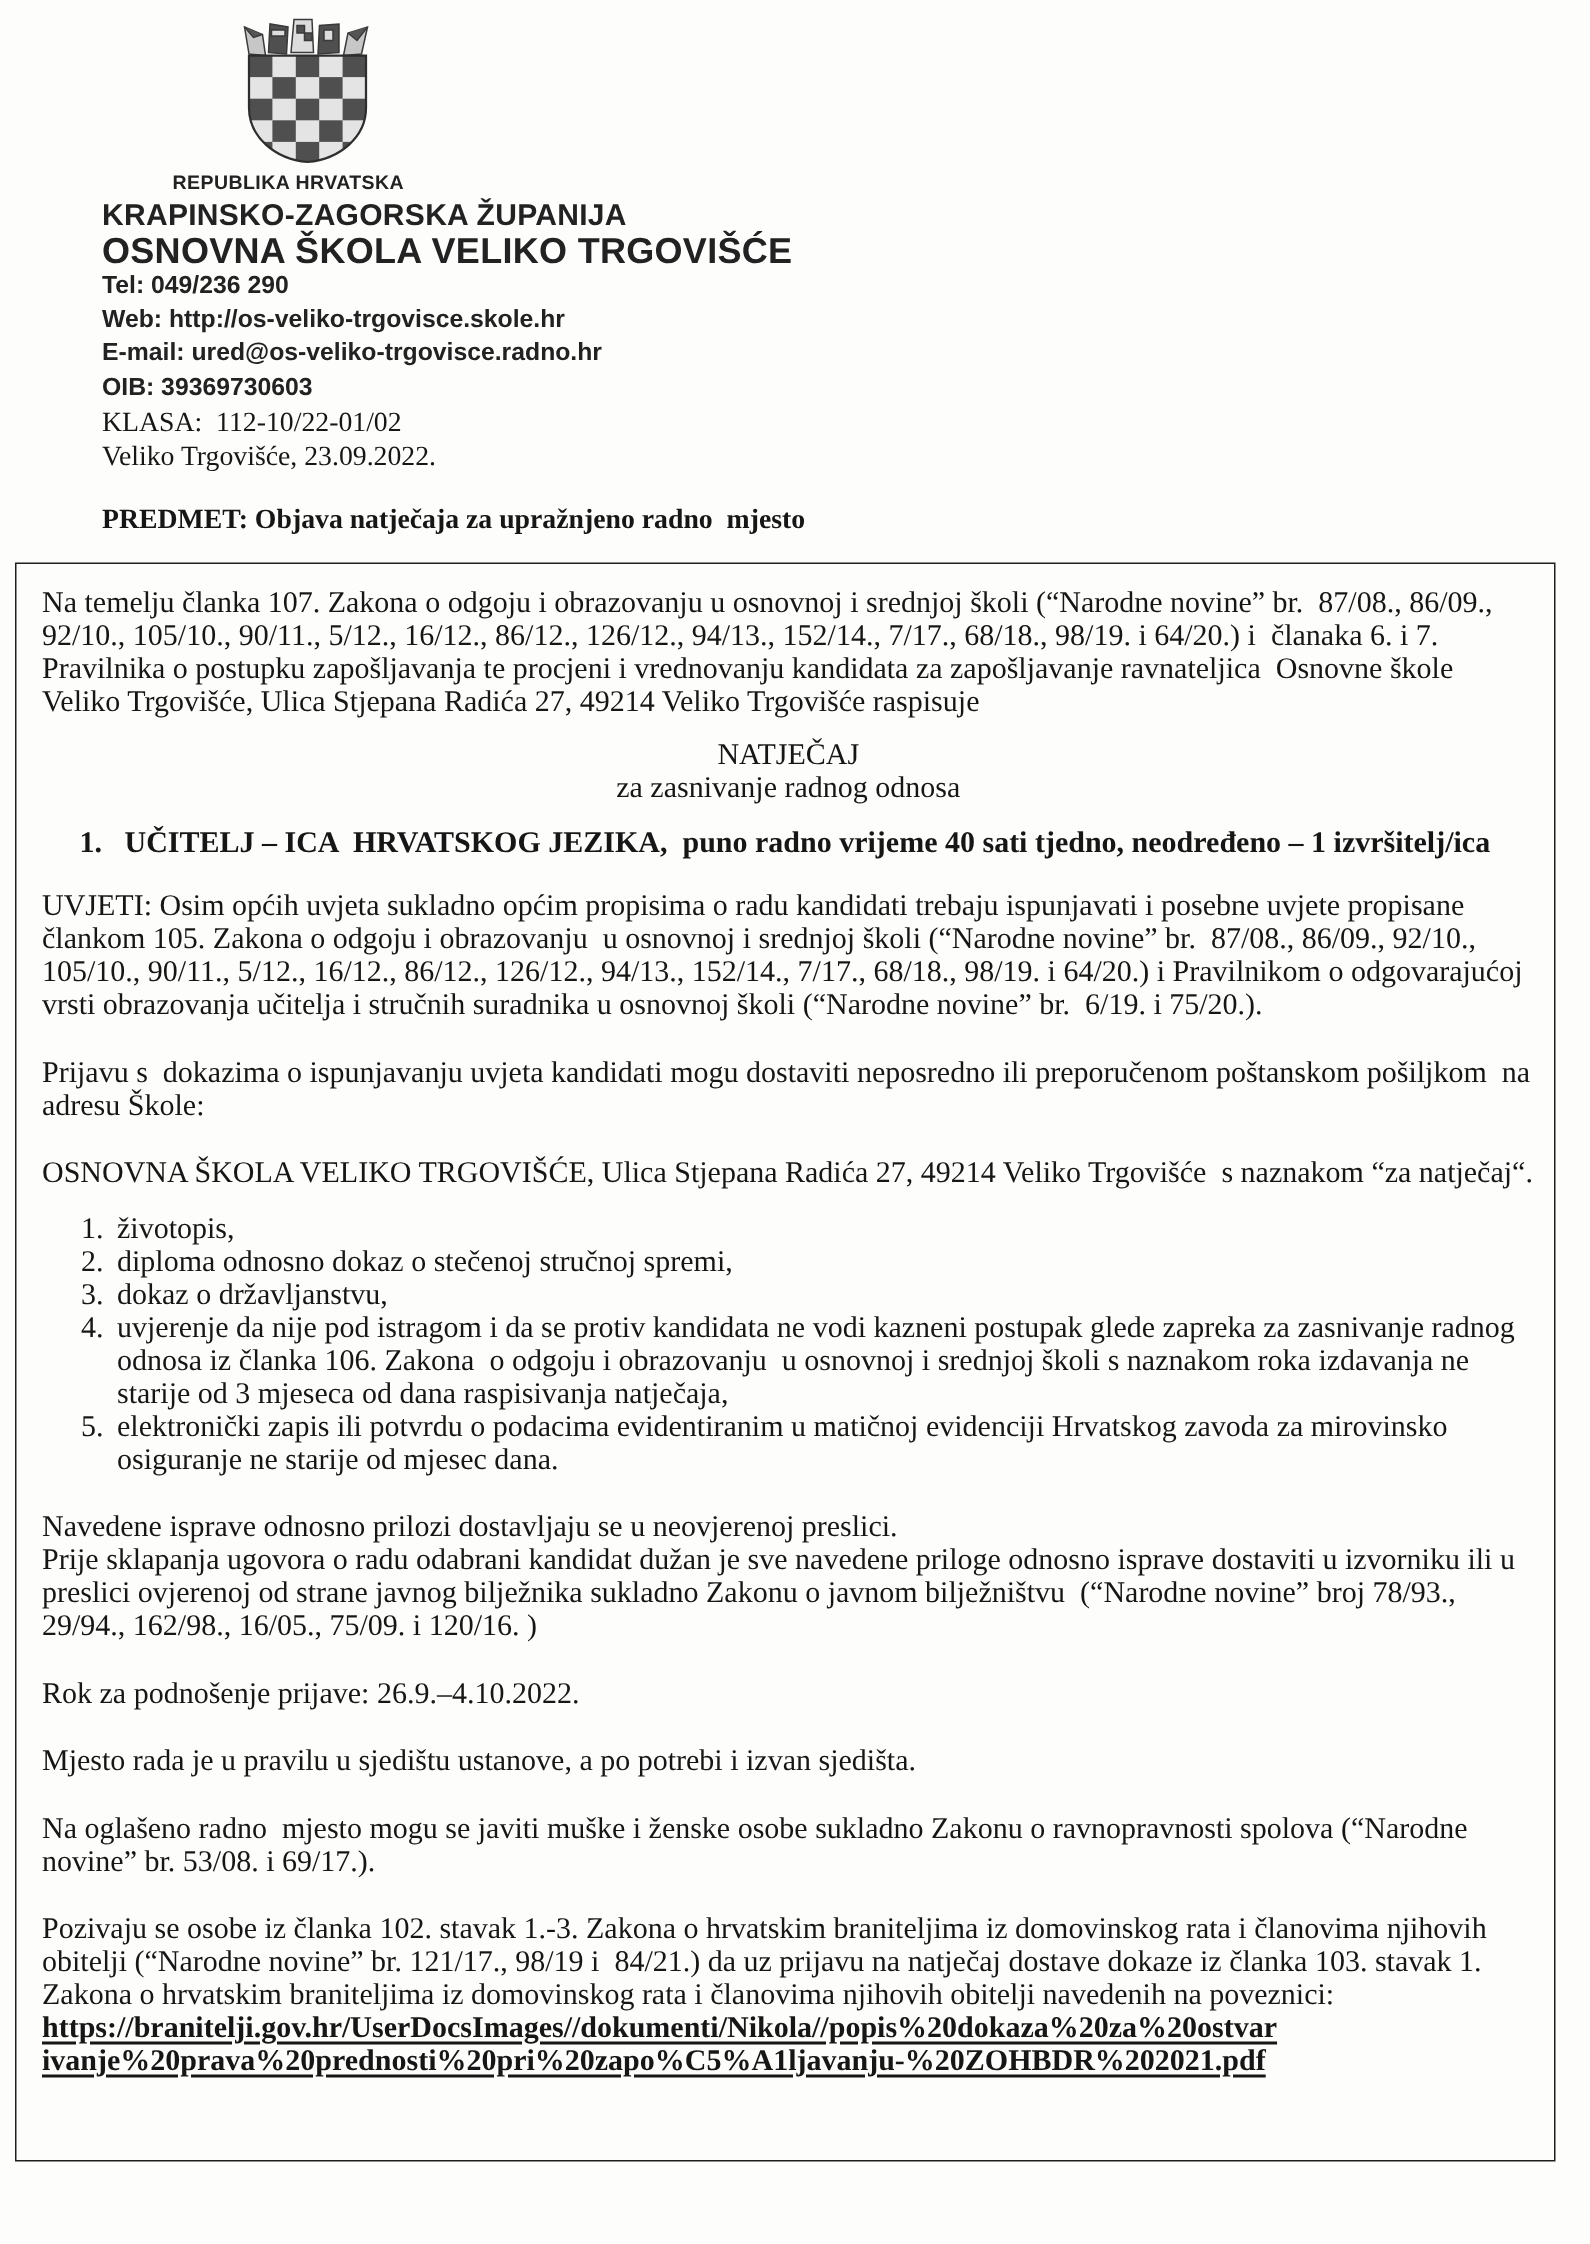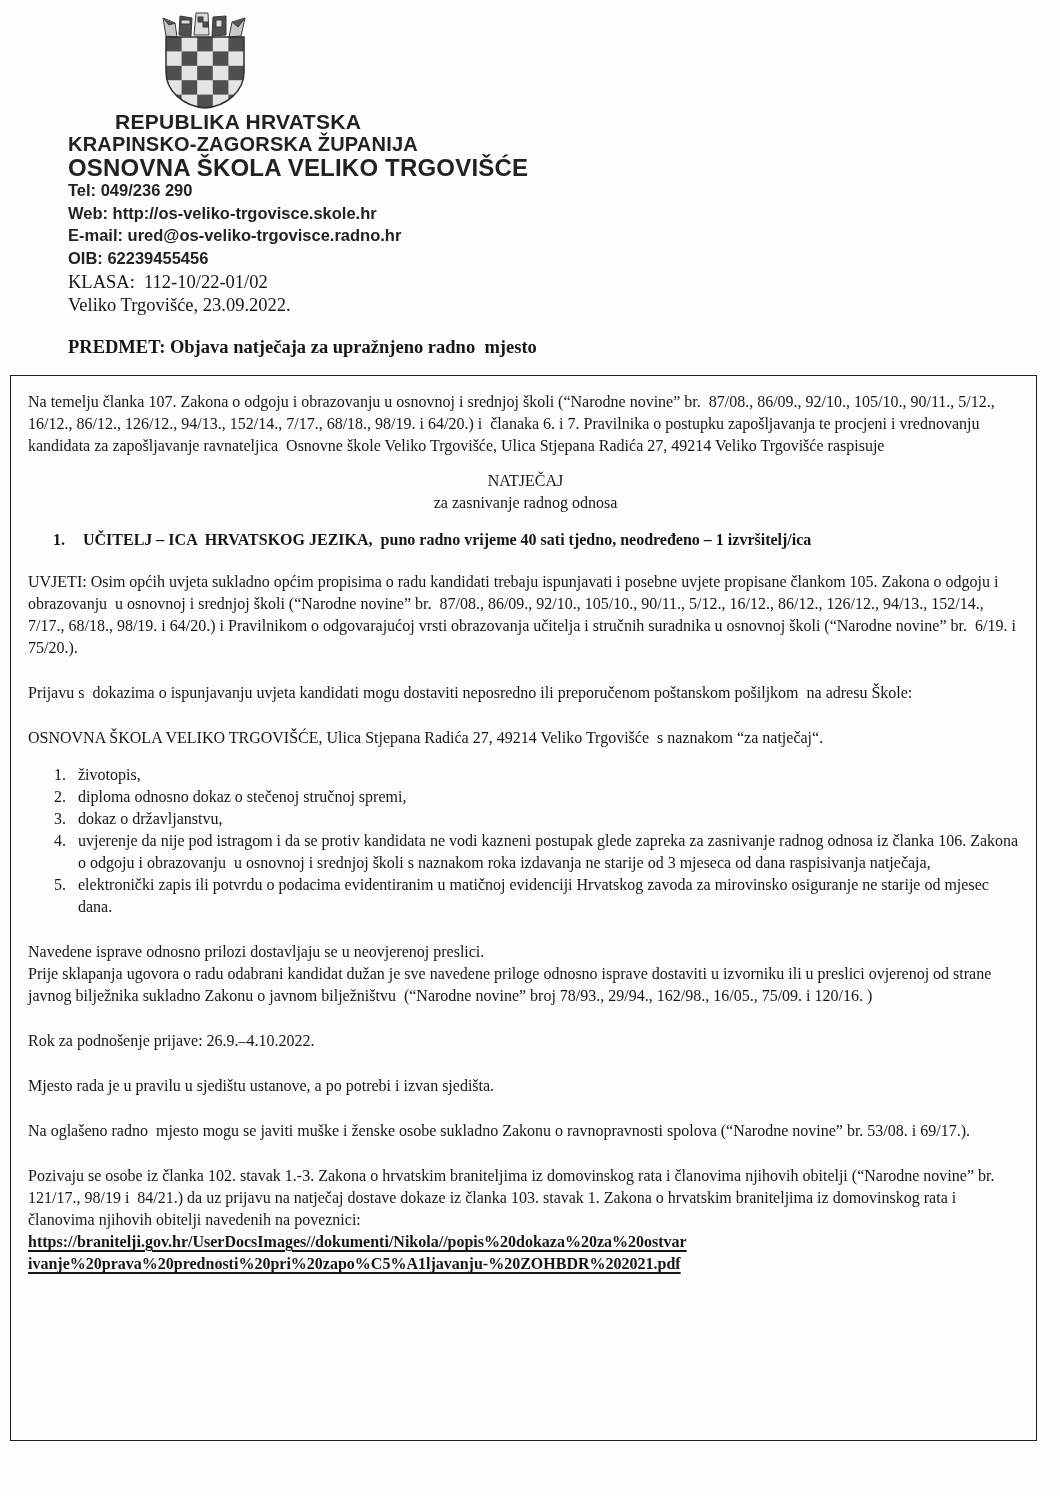--- a/index.html
+++ b/index.html
@@ -13,39 +13,39 @@
     box-sizing: border-box;
     overflow: hidden;
   }
   .sans  { font-family: "Liberation Sans", sans-serif; }
   .serif { font-family: "Liberation Serif", serif; }
 
   
   .letterhead { padding-top: 10px; }
   .crest { display:block; margin-left: 150px; width: 110px; height: 100px; }
   .lh-line { font-weight: 700; color:#222; white-space: pre-wrap; }
-  .lh-country { margin-left: 115px; font-size: 21px; line-height: 23px; letter-spacing: .3px; }
+  .lh-country { margin-left: 115px; font-size: 13px; line-height: 23px; letter-spacing: .3px; }
   .lh-county  { margin-left: 68px;  font-size: 20px; line-height: 23px; letter-spacing: .2px; }
   .lh-school  { margin-left: 68px;  font-size: 24px; line-height: 23px; letter-spacing: .2px; }
   .lh-contact { margin-left: 68px;  font-size: 16.5px; line-height: 22.5px; }
 
   
   .meta { margin-left: 68px; margin-top: 2px; }
   .meta-line { font-size: 18.5px; line-height: 22.5px; white-space: pre-wrap; }
   .subject { margin-left: 68px; margin-top: 21px; font-size: 18.5px; font-weight: 700; white-space: pre-wrap; }
 
   
   .notice-box {
     box-sizing: border-box;
     margin: 17px 10px 0 10px;
     width: 1027px;
     min-height: 1066px;
     border: 1.5px solid #1e1e1e;
     padding: 15px 13px 8px 17px;
-    font-size: 16px;
+    font-size: 20px;
     line-height: 22px;
   }
   .para { margin: 0; white-space: pre-wrap; }
   .mt-sm { margin-top: 13px; }
   .mt-md { margin-top: 20px; }
   .mt-lg { margin-top: 23px; }
   .center { text-align: center; }
   .bold { font-weight: 400; }
   .position-line { display:flex; margin-top: 15px; font-weight: 700; }
   .position-num { width: 30px; margin-left: 25px; flex: none; }
@@ -113,21 +113,21 @@
       </g>
       <path d="M16,27 L94,27 L94,62 C94,81 77,96 55,98 C33,96 16,81 16,62 Z" fill="none" stroke="#2e2e2e" stroke-width="1.5"></path>
     </svg>
 
     <div class="lh-line lh-country">REPUBLIKA HRVATSKA</div>
     <div class="lh-line lh-county">KRAPINSKO-ZAGORSKA ŽUPANIJA</div>
     <div class="lh-line lh-school">OSNOVNA ŠKOLA VELIKO TRGOVIŠĆE</div>
     <div class="lh-line lh-contact">Tel: 049/236 290</div>
     <div class="lh-line lh-contact">Web: http://os-veliko-trgovisce.skole.hr</div>
     <div class="lh-line lh-contact">E-mail: ured@os-veliko-trgovisce.radno.hr</div>
-    <div class="lh-line lh-contact">OIB: 62239455456</div>
+    <div class="lh-line lh-contact">OIB: 39369730603</div>
   </div>
 
   <div class="meta serif">
     <div class="meta-line">KLASA:  112-10/22-01/02</div>
     <div class="meta-line">Veliko Trgovišće, 23.09.2022.</div>
   </div>
 
   <div class="subject serif">PREDMET: Objava natječaja za upražnjeno radno  mjesto</div>
 
   <div class="notice-box serif">

